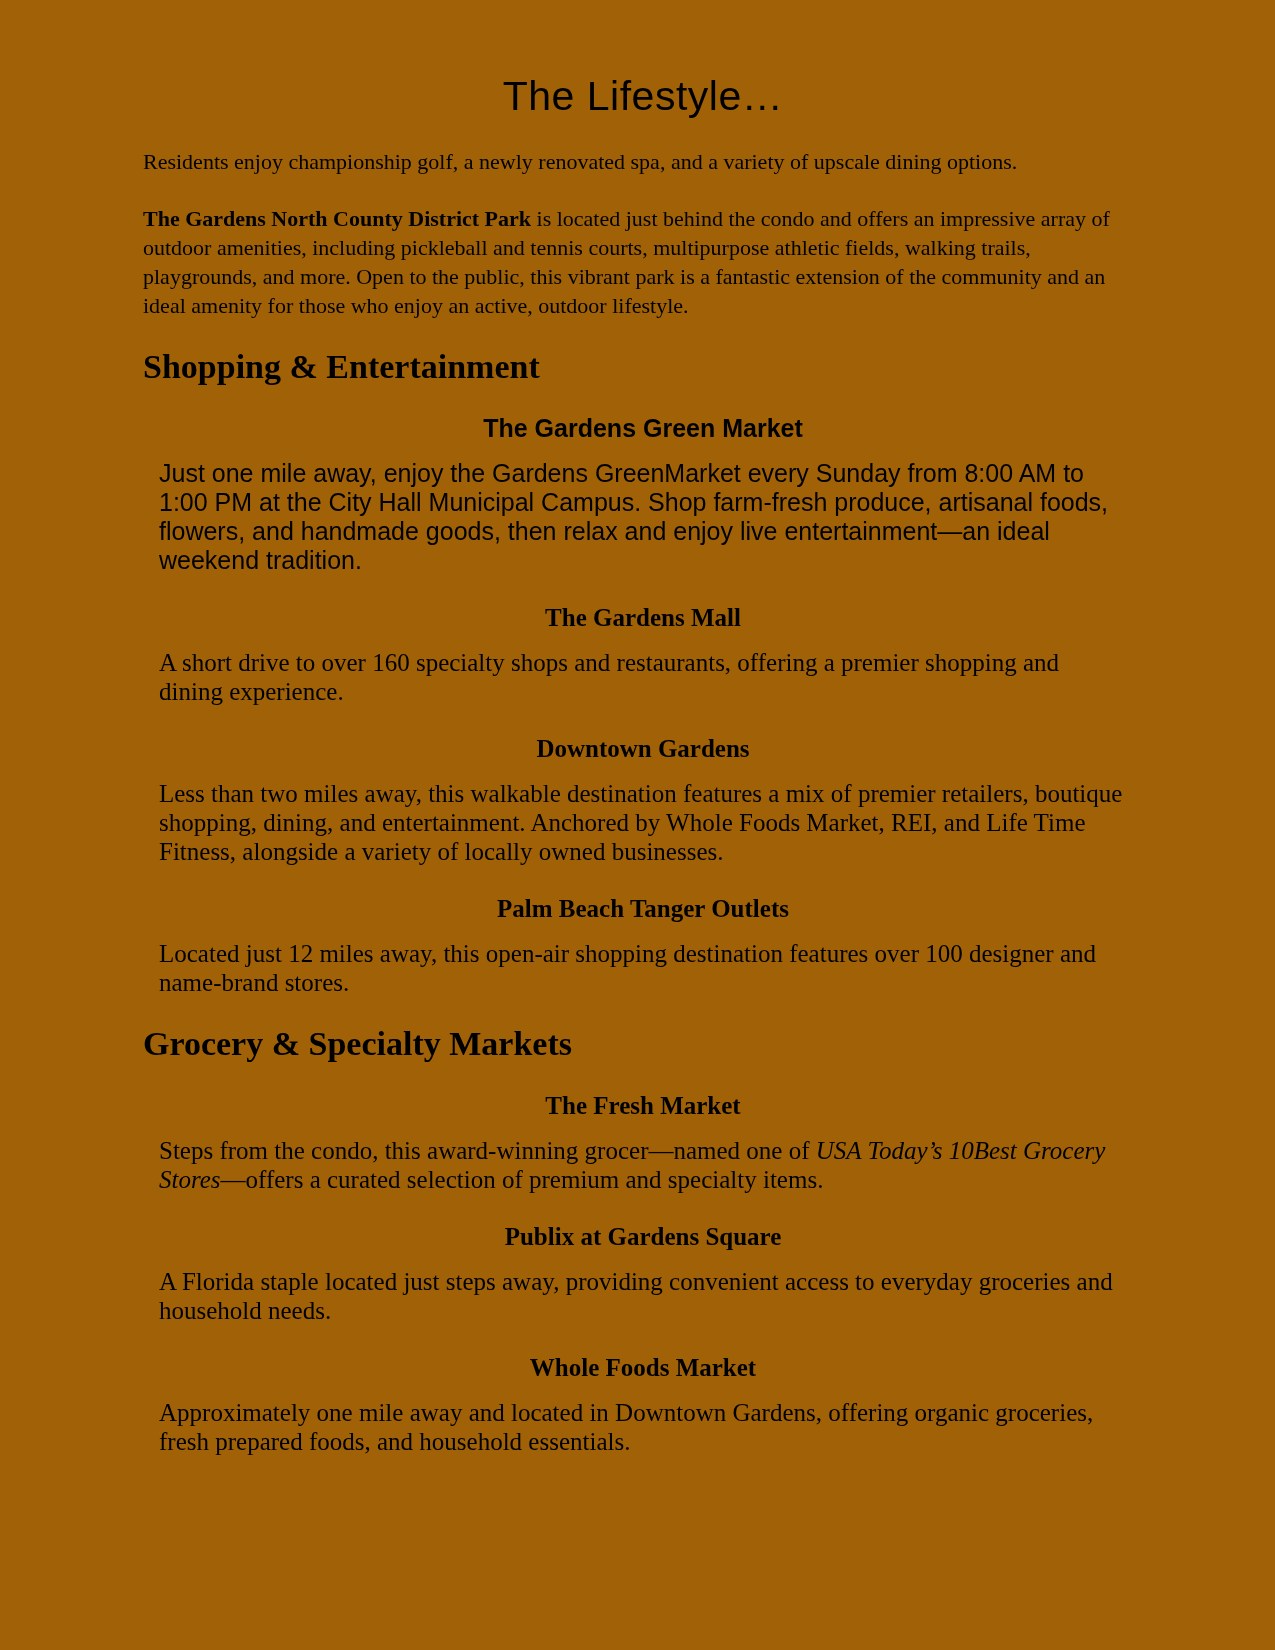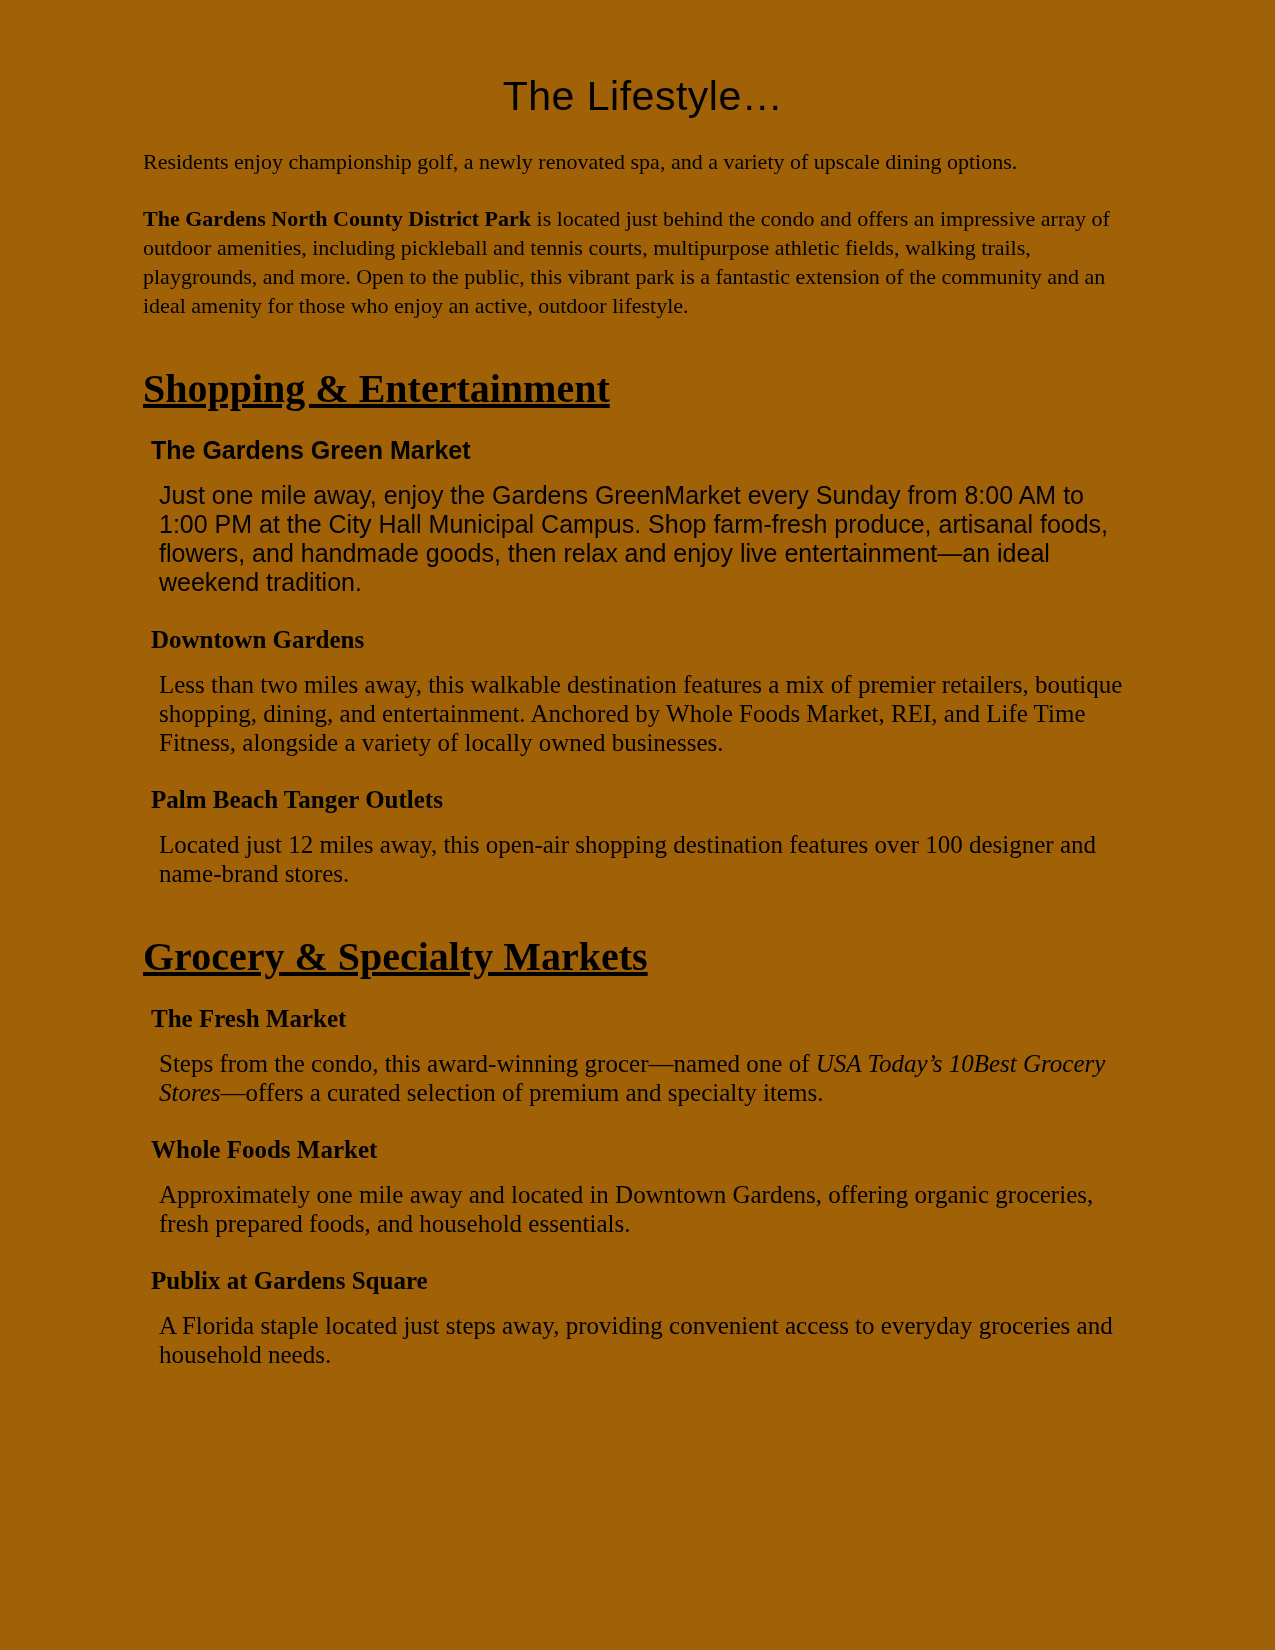--- a/index.html
+++ b/index.html
@@ -25,32 +25,32 @@
     letter-spacing: 0.5px;
   }
   .para {
     font-size: 22px;
     line-height: 29px;
     margin: 0 0 28px 0;
   }
   .bold-lead { font-weight: bold; text-align: right; }
   .section-heading {
     font-family: "Liberation Serif", serif;
-    font-size: 40px;
+    font-size: 34px;
     line-height: 34px;
     font-weight: bold;
-    margin: 52px 0 30px 0;
-    text-decoration: underline;
+    margin: 30px 0 30px 0;
   }
   .entry { margin: 0 0 28px 0; }
   .entry-name {
     font-size: 25px;
     line-height: 29px;
     font-weight: bold;
-    margin: 8px;
+    margin: 16px;
+    text-align: center;
   }
   .entry-body {
     font-size: 25px;
     line-height: 29px;
     margin: 16px;
   }
   .italic { font-style: italic; }
 </style>
 </head>
 <body>
@@ -63,41 +63,45 @@
 
   <p class="para serif"><span class="bold-lead">The Gardens North County District Park</span><span> is located just behind the condo and offers an impressive array of outdoor amenities, including pickleball and tennis courts, multipurpose athletic fields, walking trails, playgrounds, and more. Open to the public, this vibrant park is a fantastic extension of the community and an ideal amenity for those who enjoy an active, outdoor lifestyle.</span></p>
 
   <h2 class="section-heading">Shopping &amp; Entertainment</h2>
 
   <div class="entry sans">
     <div class="entry-name">The Gardens Green Market</div>
     <p class="entry-body">Just one mile away, enjoy the Gardens GreenMarket every Sunday from 8:00 AM to 1:00 PM at the City Hall Municipal Campus. Shop farm-fresh produce, artisanal foods, flowers, and handmade goods, then relax and enjoy live entertainment—an ideal weekend tradition.</p>
   </div>
 
+  <div class="entry serif">
+    <div class="entry-name">The Gardens Mall</div>
+    <p class="entry-body">A short drive to over 160 specialty shops and restaurants, offering a premier shopping and dining experience.</p>
+  </div>
 
   <div class="entry serif">
     <div class="entry-name">Downtown Gardens</div>
     <p class="entry-body">Less than two miles away, this walkable destination features a mix of premier retailers, boutique shopping, dining, and entertainment. Anchored by Whole Foods Market, REI, and Life Time Fitness, alongside a variety of locally owned businesses.</p>
   </div>
 
   <div class="entry serif">
     <div class="entry-name">Palm Beach Tanger Outlets</div>
     <p class="entry-body">Located just 12 miles away, this open-air shopping destination features over 100 designer and name-brand stores.</p>
   </div>
 
   <h2 class="section-heading">Grocery &amp; Specialty Markets</h2>
 
   <div class="entry serif">
     <div class="entry-name">The Fresh Market</div>
     <p class="entry-body"><span>Steps from the condo, this award-winning grocer—named one of </span><span class="italic">USA Today’s 10Best Grocery Stores</span><span>—offers a curated selection of premium and specialty items.</span></p>
   </div>
 
   <div class="entry serif">
-    <div class="entry-name">Whole Foods Market</div>
-    <p class="entry-body">Approximately one mile away and located in Downtown Gardens, offering organic groceries, fresh prepared foods, and household essentials.</p>
+    <div class="entry-name">Publix at Gardens Square</div>
+    <p class="entry-body">A Florida staple located just steps away, providing convenient access to everyday groceries and household needs.</p>
   </div>
 
   <div class="entry serif">
-    <div class="entry-name">Publix at Gardens Square</div>
-    <p class="entry-body">A Florida staple located just steps away, providing convenient access to everyday groceries and household needs.</p>
+    <div class="entry-name">Whole Foods Market</div>
+    <p class="entry-body">Approximately one mile away and located in Downtown Gardens, offering organic groceries, fresh prepared foods, and household essentials.</p>
   </div>
 
 </div>
 
 </body></html>

